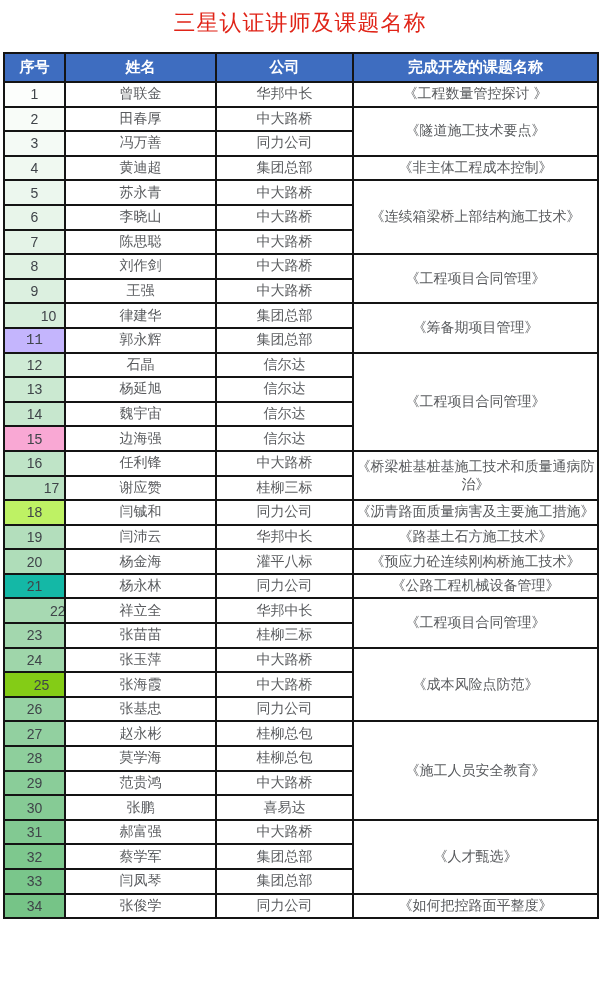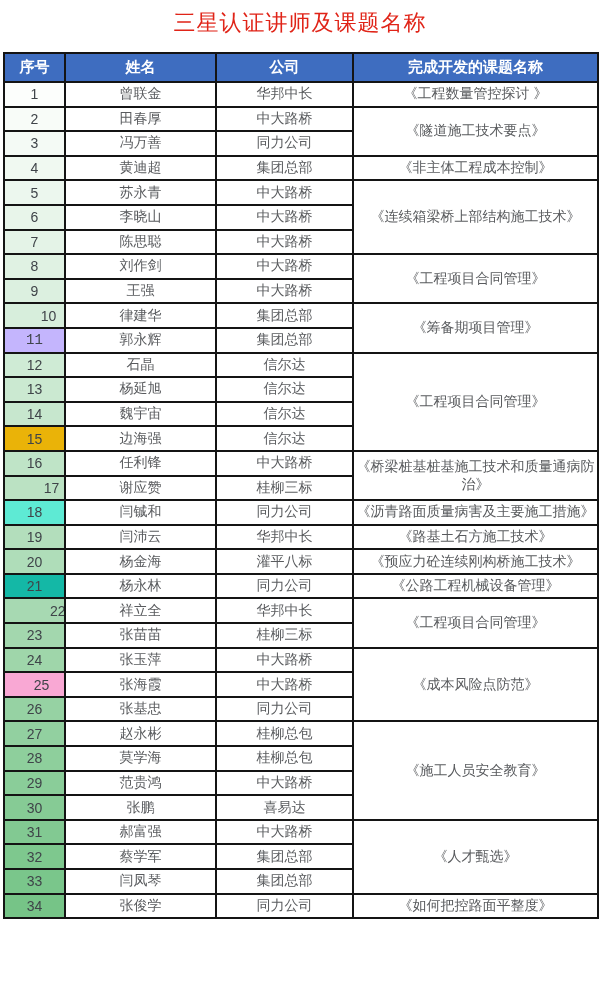--- a/index.html
+++ b/index.html
@@ -149,37 +149,37 @@
           <td class="serial-cell" style="background: rgb(203, 233, 209);">13</td>
           <td class="name-cell">杨延旭</td>
           <td class="company-cell">信尔达</td>
         </tr>
         <tr>
           <td class="serial-cell" style="background: rgb(199, 231, 206);">14</td>
           <td class="name-cell">魏宇宙</td>
           <td class="company-cell">信尔达</td>
         </tr>
         <tr>
-          <td class="serial-cell" style="background: #eab308; margin-left: 25px;">15</td>
+          <td class="serial-cell" style="background: #f9a8d4; margin-left: 25px;">15</td>
           <td class="name-cell">边海强</td>
           <td class="company-cell">信尔达</td>
         </tr>
         <tr>
           <td class="serial-cell" style="background: rgb(191, 228, 199);">16</td>
           <td class="name-cell">任利锋</td>
           <td class="company-cell">中大路桥</td>
           <td class="topic-cell" rowspan="2">《桥梁桩基桩基施工技术和质量通病防治》</td>
         </tr>
         <tr>
           <td class="serial-cell" style="background: rgb(187, 226, 195); padding-left: 36px;">17</td>
           <td class="name-cell">谢应赞</td>
           <td class="company-cell">桂柳三标</td>
         </tr>
         <tr>
-          <td class="serial-cell" style="background: #5eead4;">18</td>
+          <td class="serial-cell" style="background: #bef264;">18</td>
           <td class="name-cell">闫铖和</td>
           <td class="company-cell">同力公司</td>
           <td class="topic-cell" rowspan="1">《沥青路面质量病害及主要施工措施》</td>
         </tr>
         <tr>
           <td class="serial-cell" style="background: rgb(179, 222, 188);">19</td>
           <td class="name-cell">闫沛云</td>
           <td class="company-cell">华邦中长</td>
           <td class="topic-cell" rowspan="1">《路基土石方施工技术》</td>
         </tr>
@@ -206,21 +206,21 @@
           <td class="name-cell">张苗苗</td>
           <td class="company-cell">桂柳三标</td>
         </tr>
         <tr>
           <td class="serial-cell" style="background: rgb(159, 214, 170);">24</td>
           <td class="name-cell">张玉萍</td>
           <td class="company-cell">中大路桥</td>
           <td class="topic-cell" rowspan="3">《成本风险点防范》</td>
         </tr>
         <tr>
-          <td class="serial-cell" style="background: #f9a8d4; padding-left: 16px;">25</td>
+          <td class="serial-cell" style="background: #84cc16; padding-left: 16px;">25</td>
           <td class="name-cell">张海霞</td>
           <td class="company-cell">中大路桥</td>
         </tr>
         <tr>
           <td class="serial-cell" style="background: rgb(150, 210, 163);">26</td>
           <td class="name-cell">张基忠</td>
           <td class="company-cell">同力公司</td>
         </tr>
         <tr>
           <td class="serial-cell" style="background: rgb(146, 208, 160);">27</td>

